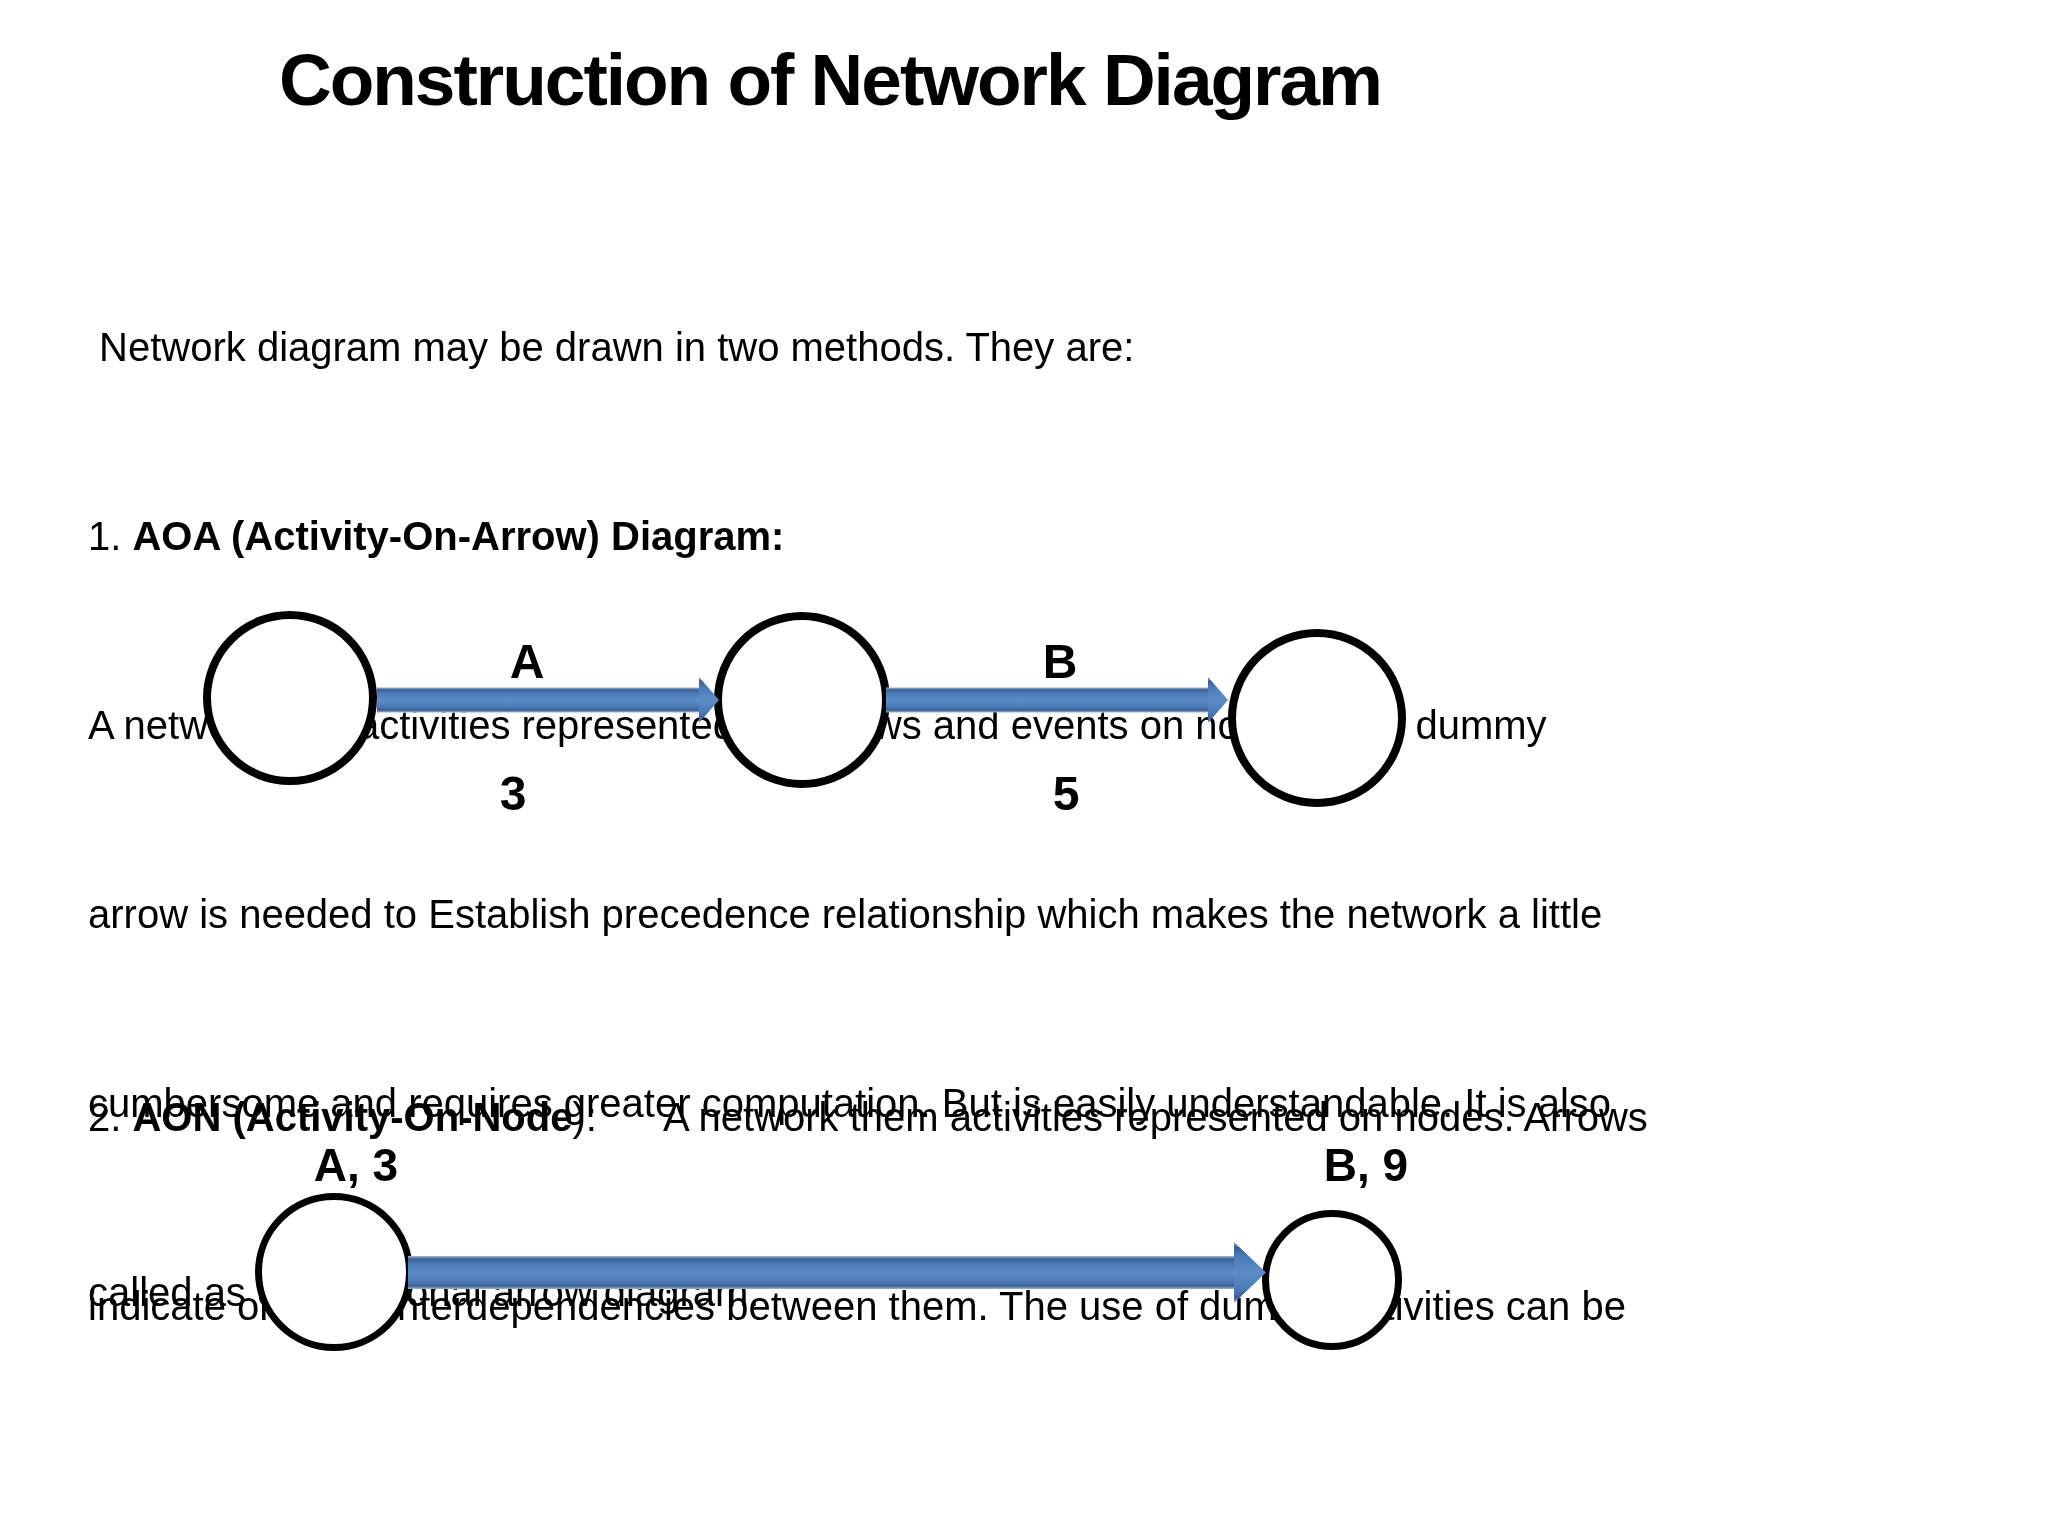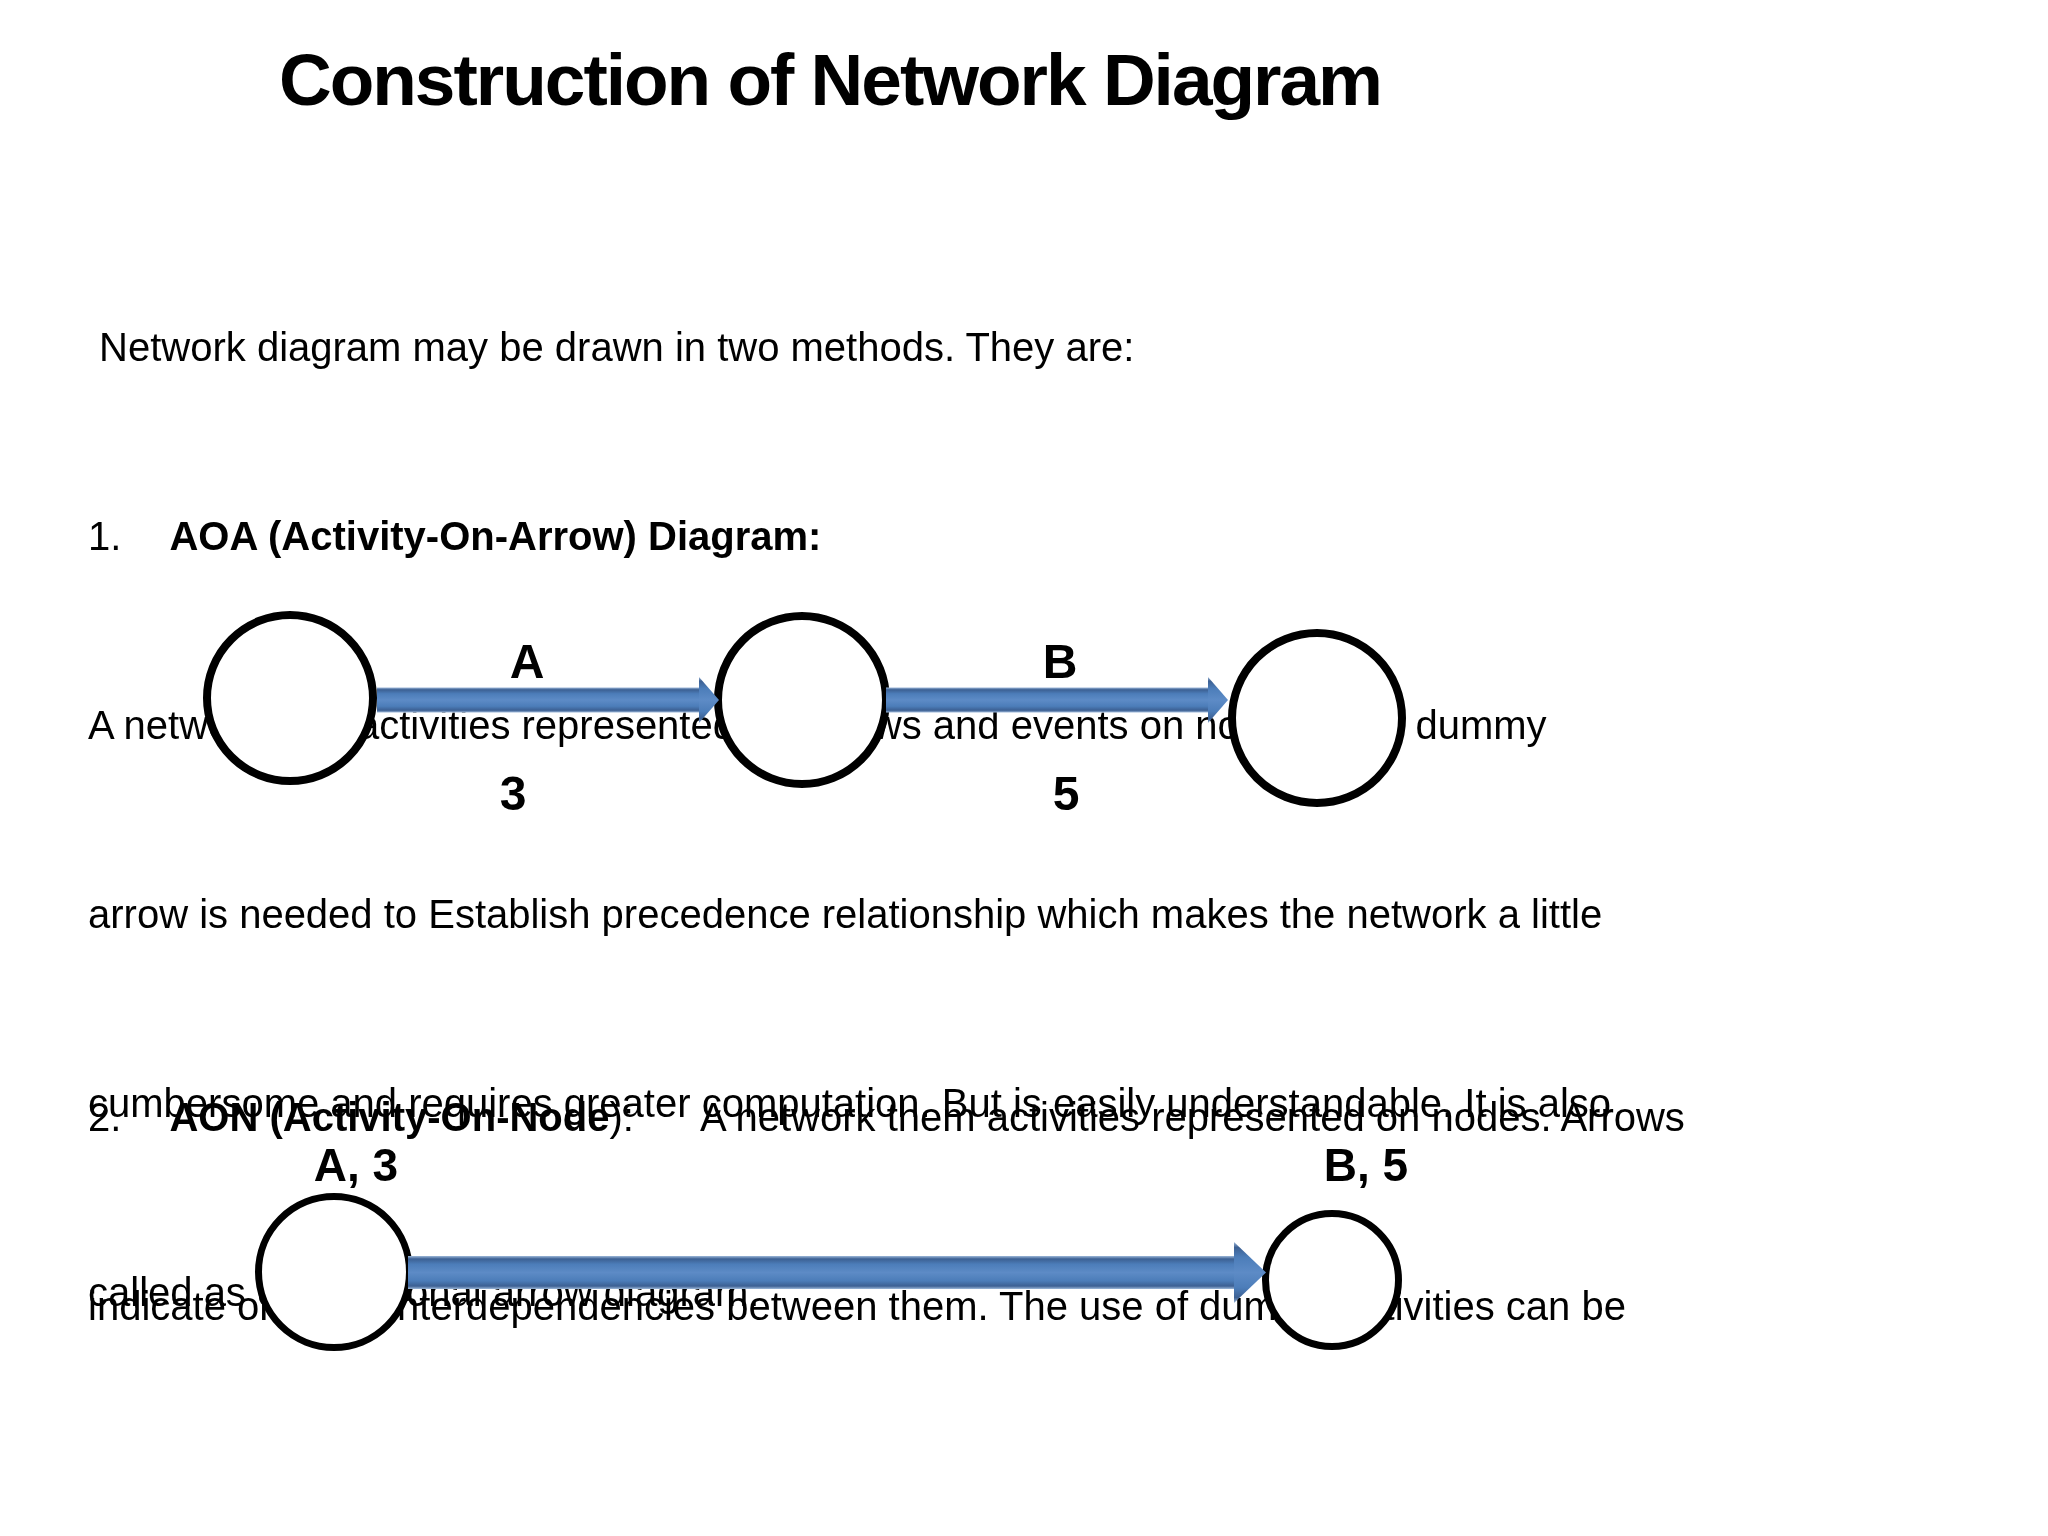--- a/index.html
+++ b/index.html
@@ -29,21 +29,21 @@
   .para{
     position:absolute;
     left:88px;
     font-size:40px;
     line-height:63px;
     white-space:pre;
   }
   .para .line{height:63px;white-space:pre;}
   #para-aoa{top:190px;}
   #para-aon{top:960px;}
-  .b{font-weight:bold;margin-left:37px;}
+  .b{font-weight:bold;}
   .gap{display:inline-block;width:66px;}
   
   .node{
     position:absolute;
     box-sizing:border-box;
     border:8px solid #000;
     border-radius:50%;
     background:#ffffff;
   }
   .node.thin{border-width:7px;}
@@ -120,21 +120,21 @@
   <div class="edge-label" style="left:513px;top:766px;">3</div>
   <div class="edge-label" style="left:1060px;top:634px;">B</div>
   <div class="edge-label" style="left:1066px;top:766px;">5</div>
 
   <div class="para" id="para-aon">
     <div class="line"><span>2. </span><span class="b">AON (Activity-On-Node</span><span>):</span><span class="gap"></span><span>A network them activities represented on nodes. Arrows</span></div>
     <div class="line">indicate only the interdependencies between them. The use of dummy activities can be</div>
   </div>
 
   <div class="node-label" style="left:356px;top:1138px;text-align:center;">A, 3</div>
-  <div class="node-label" style="left:1366px;top:1138px;">B, 5</div>
+  <div class="node-label" style="left:1366px;top:1138px;">B, 9</div>
 
   <div class="node thin" style="left:255px;top:1193px;width:158px;height:158px;"></div>
   <div class="node thin" style="left:1262px;top:1210px;width:140px;height:140px;"></div>
 
   <svg class="arrow-svg" style="left:408px;top:1238px;" width="858" height="70" viewBox="0 0 858 70">
     <defs>
       <linearGradient id="g3" x1="0" y1="0" x2="0" y2="1">
         <stop offset="0" stop-color="#9db8d9"></stop>
           <stop offset="0.09" stop-color="#3c6093"></stop>
         <stop offset="0.25" stop-color="#4c7db9"></stop>

